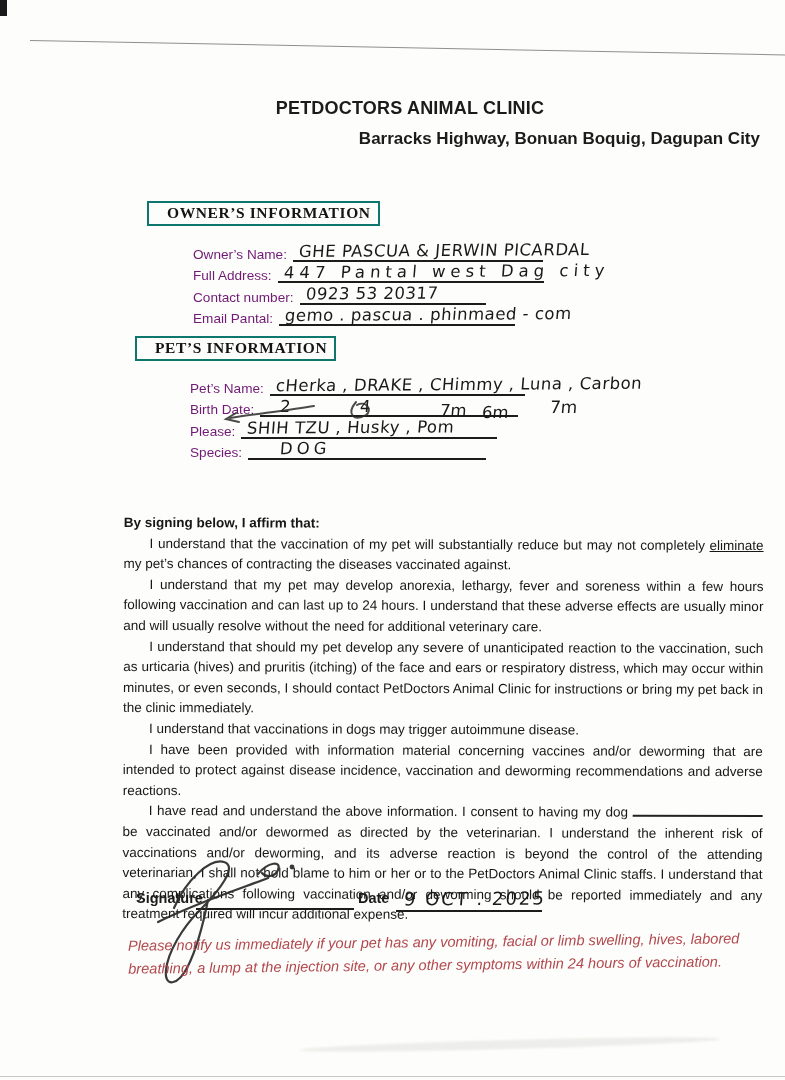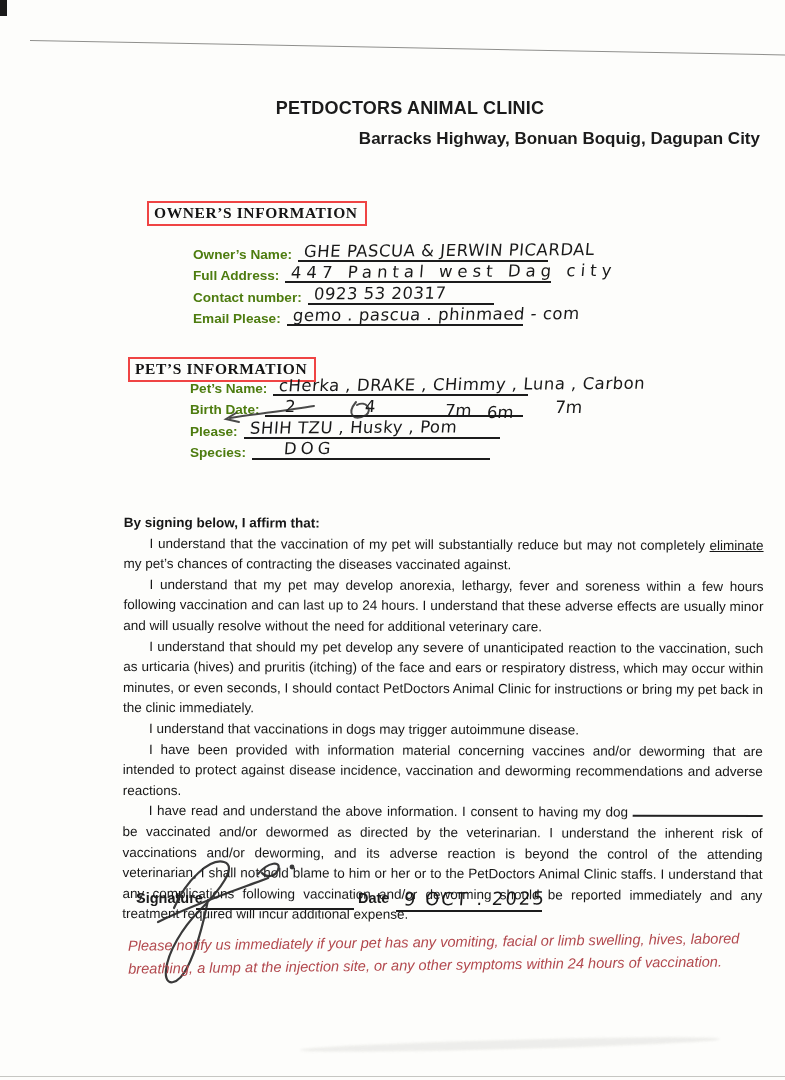--- a/index.html
+++ b/index.html
@@ -13,32 +13,32 @@
     transform:rotate(1.1deg);transform-origin:left top;}
   .bottom-edge-line{position:absolute;left:0;bottom:3px;width:785px;border-top:1.5px solid #c6c6c2;}
   .bottom-smudge{position:absolute;left:300px;top:1040px;width:420px;height:9px;
     background:rgba(140,140,138,.14);border-radius:50%;transform:rotate(-1.5deg);filter:blur(1px);}
   
   .clinic-header{position:absolute;left:60px;top:98px;width:700px;text-align:center;}
   .clinic-name{font-size:18px;font-weight:700;letter-spacing:.2px;}
   .clinic-address{font-size:17px;font-weight:700;margin-top:10px;text-align:right;}
   
   .boxed{
-    position:absolute;display:inline-block;border:2px solid #ef4444;
+    position:absolute;display:inline-block;border:2px solid #0f766e;
     font-family:"Liberation Serif",serif;font-weight:700;font-size:15.5px;
-    letter-spacing:.6px;padding:1px 7px 2px 5px;background:#fdfdfb;color:#141414;
+    letter-spacing:.6px;padding:1px 7px 2px 18px;background:#fdfdfb;color:#141414;
   }
   .owner-box{left:147px;top:201px;}
-  .pet-box{left:128px;top:336px;margin-top:21px;}
+  .pet-box{left:135px;top:336px;}
   
   .fields{position:absolute;}
   .owner-fields{left:193px;top:240px;}
   .pet-fields{left:190px;top:374px;}
   .frow{display:flex;align-items:flex-end;height:21.6px;white-space:nowrap;}
-  .flabel{font-size:13.6px;font-weight:700;padding-right:6px;color:#4d7c0f;}
+  .flabel{font-size:13.6px;font-weight:400;padding-right:6px;color:#701a75;}
   .fill{position:relative;display:inline-block;border-bottom:2px solid #1c1c1c;height:19px;}
   .hand{
     font-family:"DejaVu Sans",sans-serif;color:#191919;display:inline-block;
     font-size:16.5px;letter-spacing:.5px;transform:skewX(-5deg) rotate(-.4deg);
     white-space:nowrap;position:relative;top:1px;left:6px;line-height:1;
   }
   .w-name{width:250px;} .w-addr{width:266px;} .w-contact{width:186px;} .w-email{width:236px;}
   .w-petname{width:255px;} .w-birth{width:258px;} .w-breed{width:256px;} .w-species{width:238px;} .w-color{width:168px;}
   .seg{position:absolute;bottom:0;font-family:"DejaVu Sans",sans-serif;font-size:16.5px;
     transform:skewX(-5deg);color:#191919;line-height:1;}
@@ -97,21 +97,21 @@
     </div>
     <div class="frow">
       <span class="flabel">Full Address:</span>
       <span class="fill w-addr"><span class="hand" style="letter-spacing:5px;">447 Pantal west Dag city</span></span>
     </div>
     <div class="frow">
       <span class="flabel">Contact number:</span>
       <span class="fill w-contact"><span class="hand">0923 53 20317</span></span>
     </div>
     <div class="frow">
-      <span class="flabel">Email Please:</span>
+      <span class="flabel">Email Pantal:</span>
       <span class="fill w-email"><span class="hand">gemo . pascua . phinmaed - com</span></span>
     </div>
   </div>
 
   <div class="boxed pet-box">PET’S INFORMATION</div>
   <div class="fields pet-fields">
     <div class="frow">
       <span class="flabel">Pet’s Name:</span>
       <span class="fill w-petname"><span class="hand">cHerka , DRAKE , CHimmy , Luna , Carbon</span></span>
     </div>

